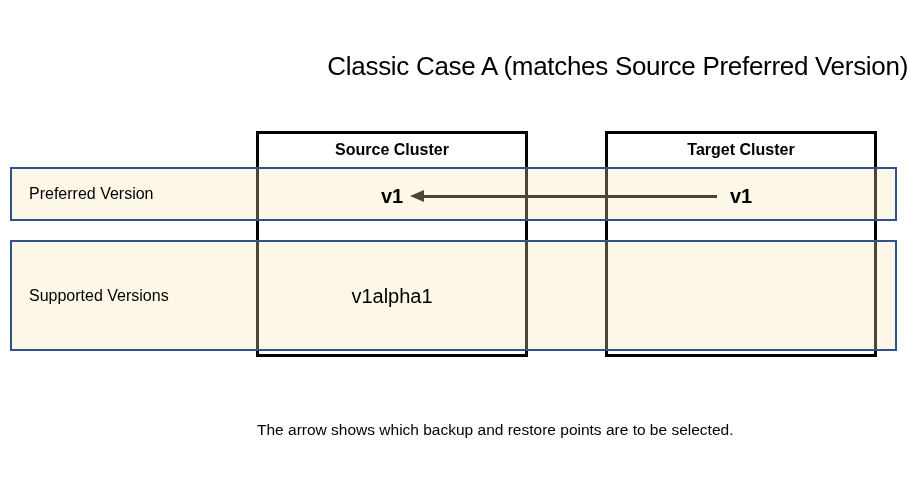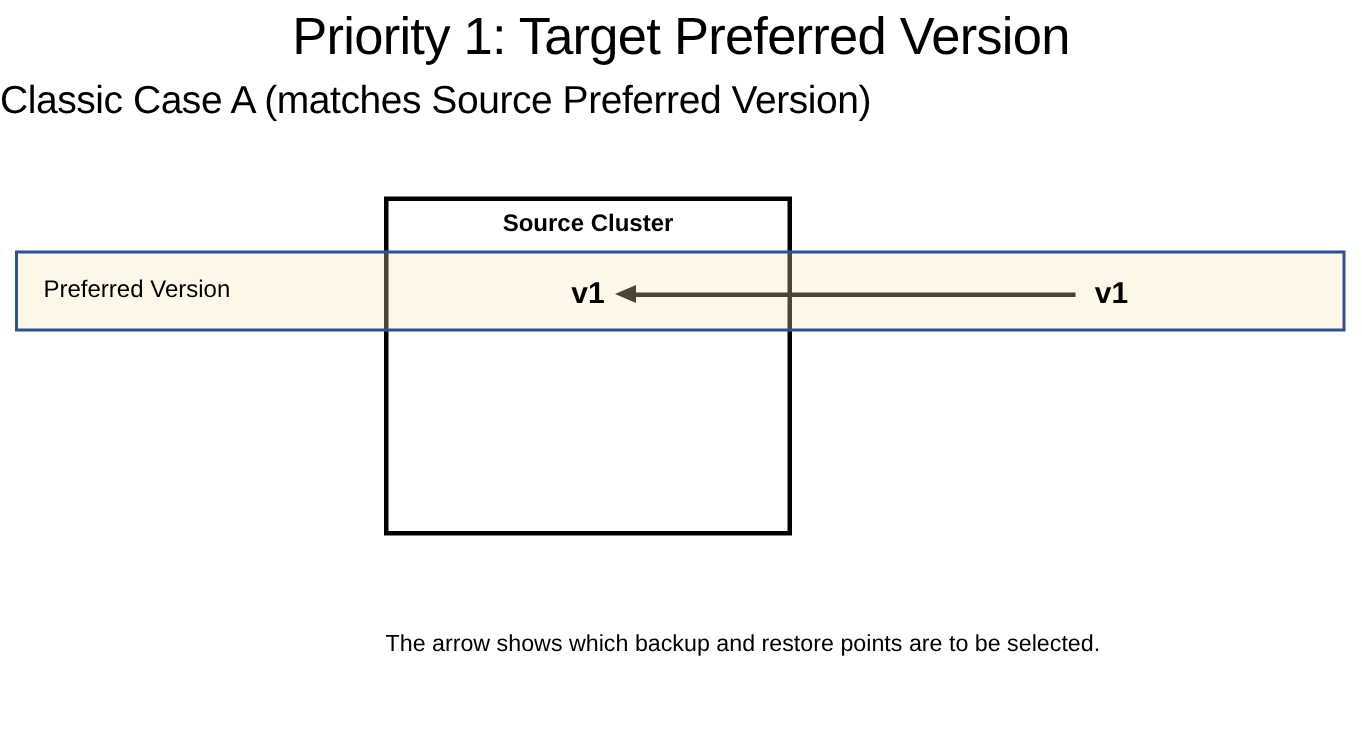--- a/index.html
+++ b/index.html
@@ -18,21 +18,21 @@
     top: 3px; left: 0; width: 100%;
     text-align: center;
     font-size: 35px;
     line-height: 44px;
     letter-spacing: -0.5px;
     color: var(--text-color, #000);
   }
   .subtitle {
     position: absolute;
     top: 49px; left: 0; width: 100%;
-    text-align: left;
+    text-align: right;
     font-size: 26px;
     line-height: 34px;
     letter-spacing: -0.3px;
     color: var(--text-color, #000);
   }
 
   
   .cluster-box {
     position: absolute;
     top: 131px;
@@ -116,38 +116,44 @@
     font-size: 15.5px;
     line-height: 24px;
     z-index: 1;
   }
 </style>
 </head>
 <body>
 
 <div class="slide">
 
-  <div class="title">Priority 1: Target Preferred Version</div>
   <div class="subtitle">Classic Case A (matches Source Preferred Version)</div>
 
   <div class="cluster-box source">
     <div class="cluster-title">Source Cluster</div>
   </div>
 
+  <div class="cluster-box target">
+    <div class="cluster-title">Target Cluster</div>
+  </div>
 
   <div class="arrow">
     <span class="arrow-head"></span>
     <span class="arrow-line"></span>
   </div>
 
   <div class="band preferred">
     <span class="band-label">Preferred Version</span>
   </div>
 
+  <div class="band supported">
+    <span class="band-label">Supported Versions</span>
+  </div>
 
   <div class="cell bold src row-preferred">v1</div>
   <div class="cell bold tgt row-preferred">v1</div>
+  <div class="cell src row-supported">v1alpha1</div>
 
   <div class="note">
     <div>The arrow shows which backup and restore points are to be selected.</div>
   </div>
 
 </div>
 
 </body></html>

